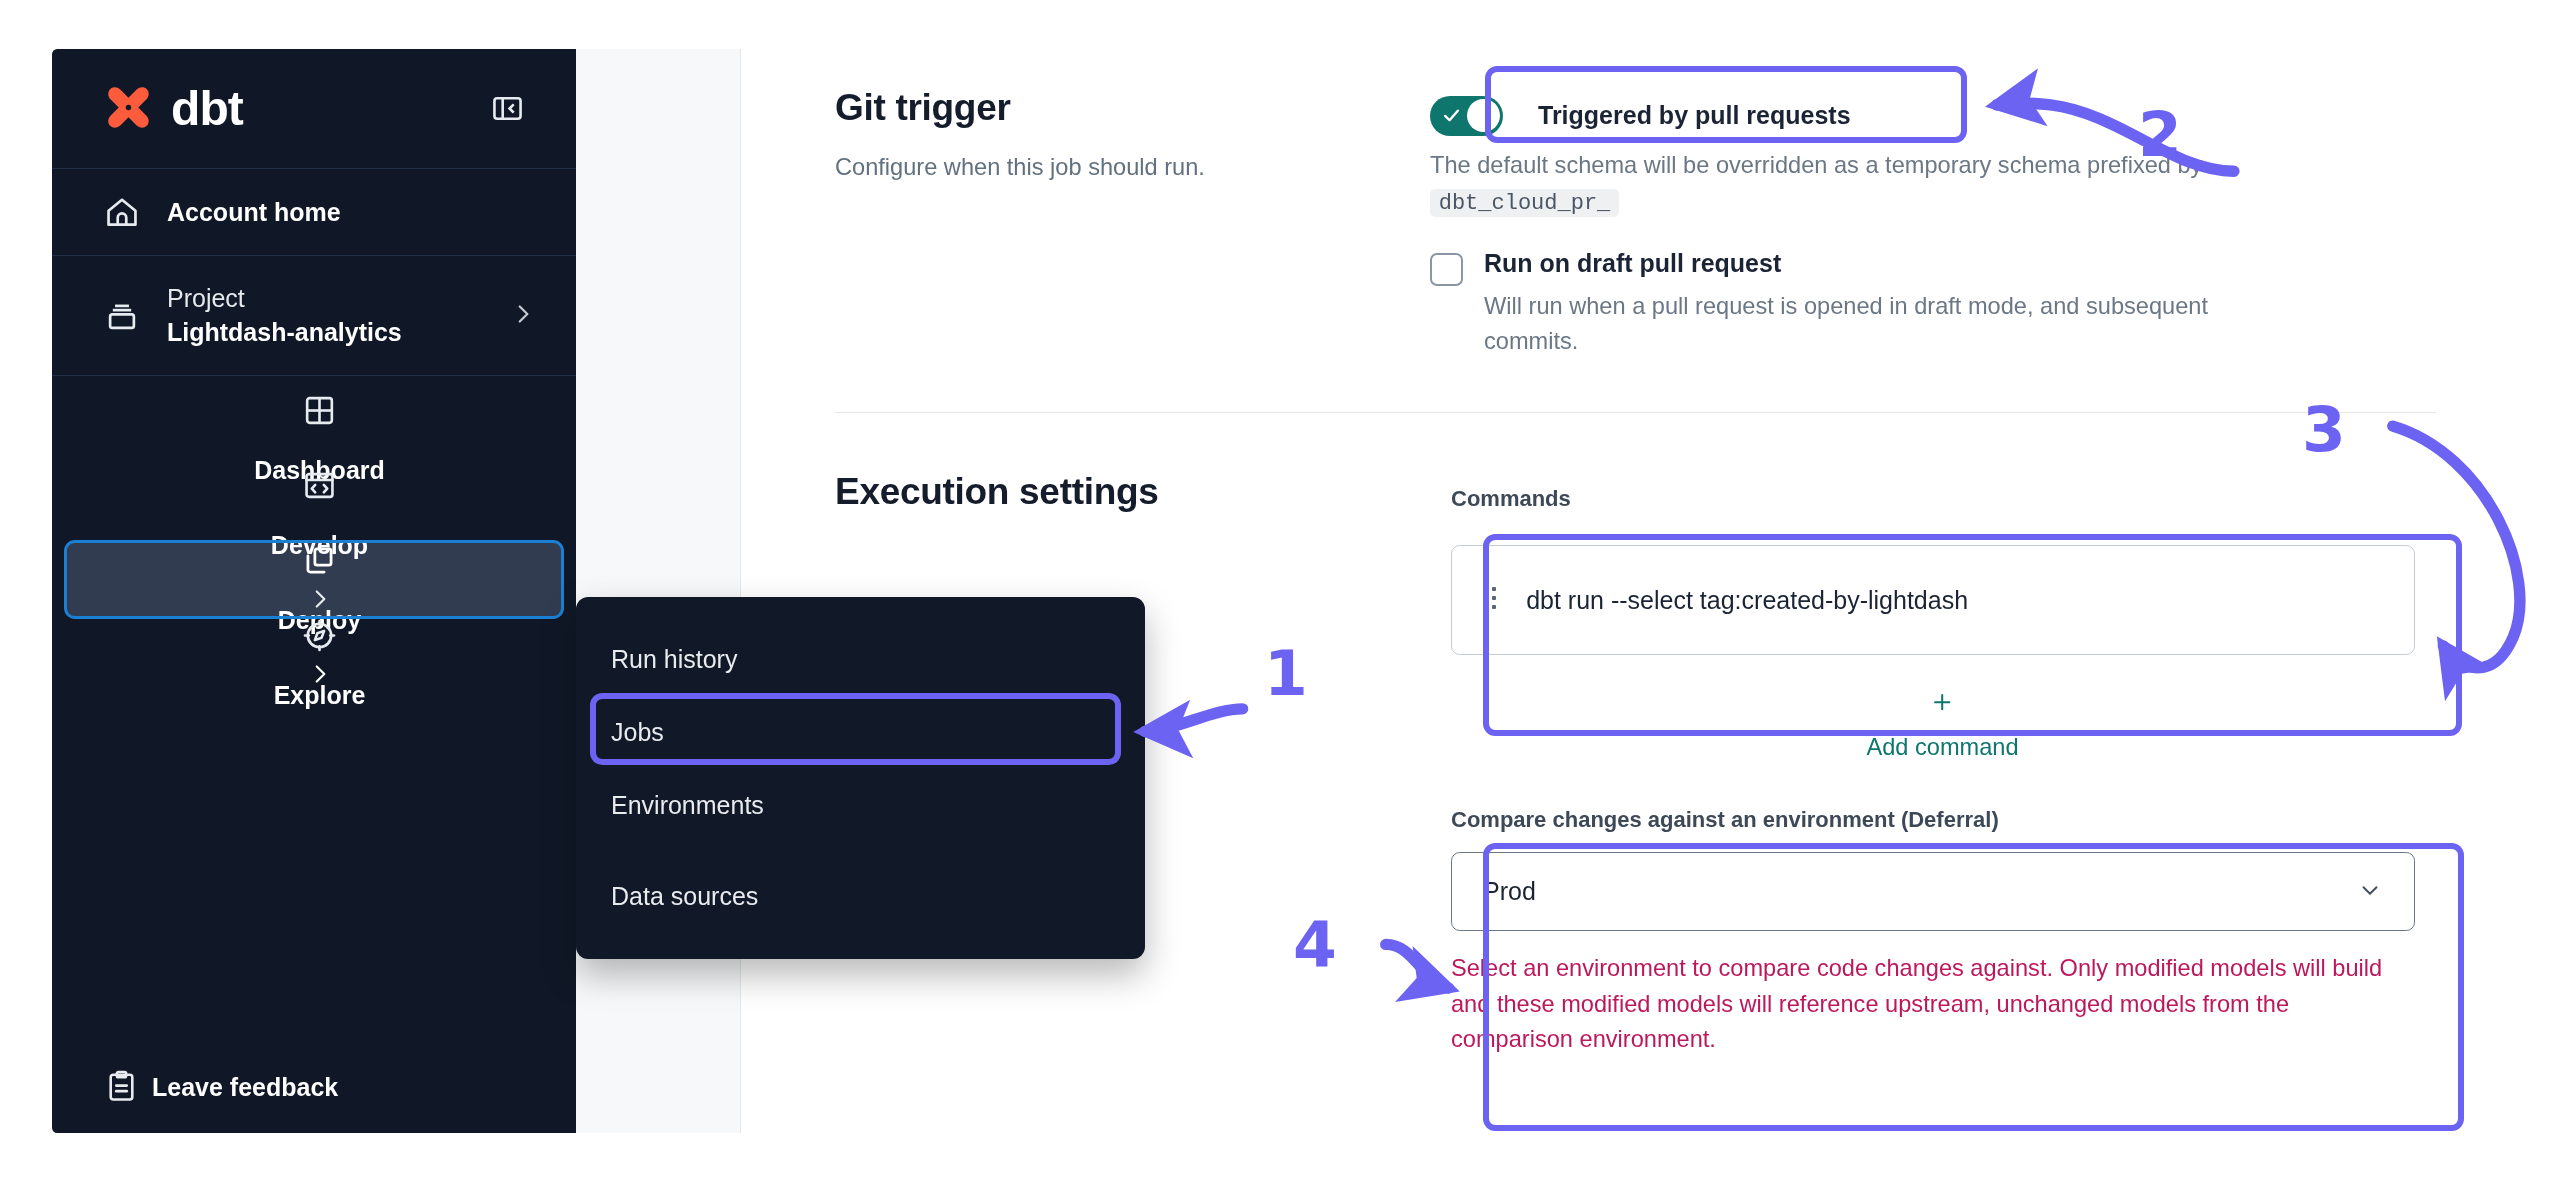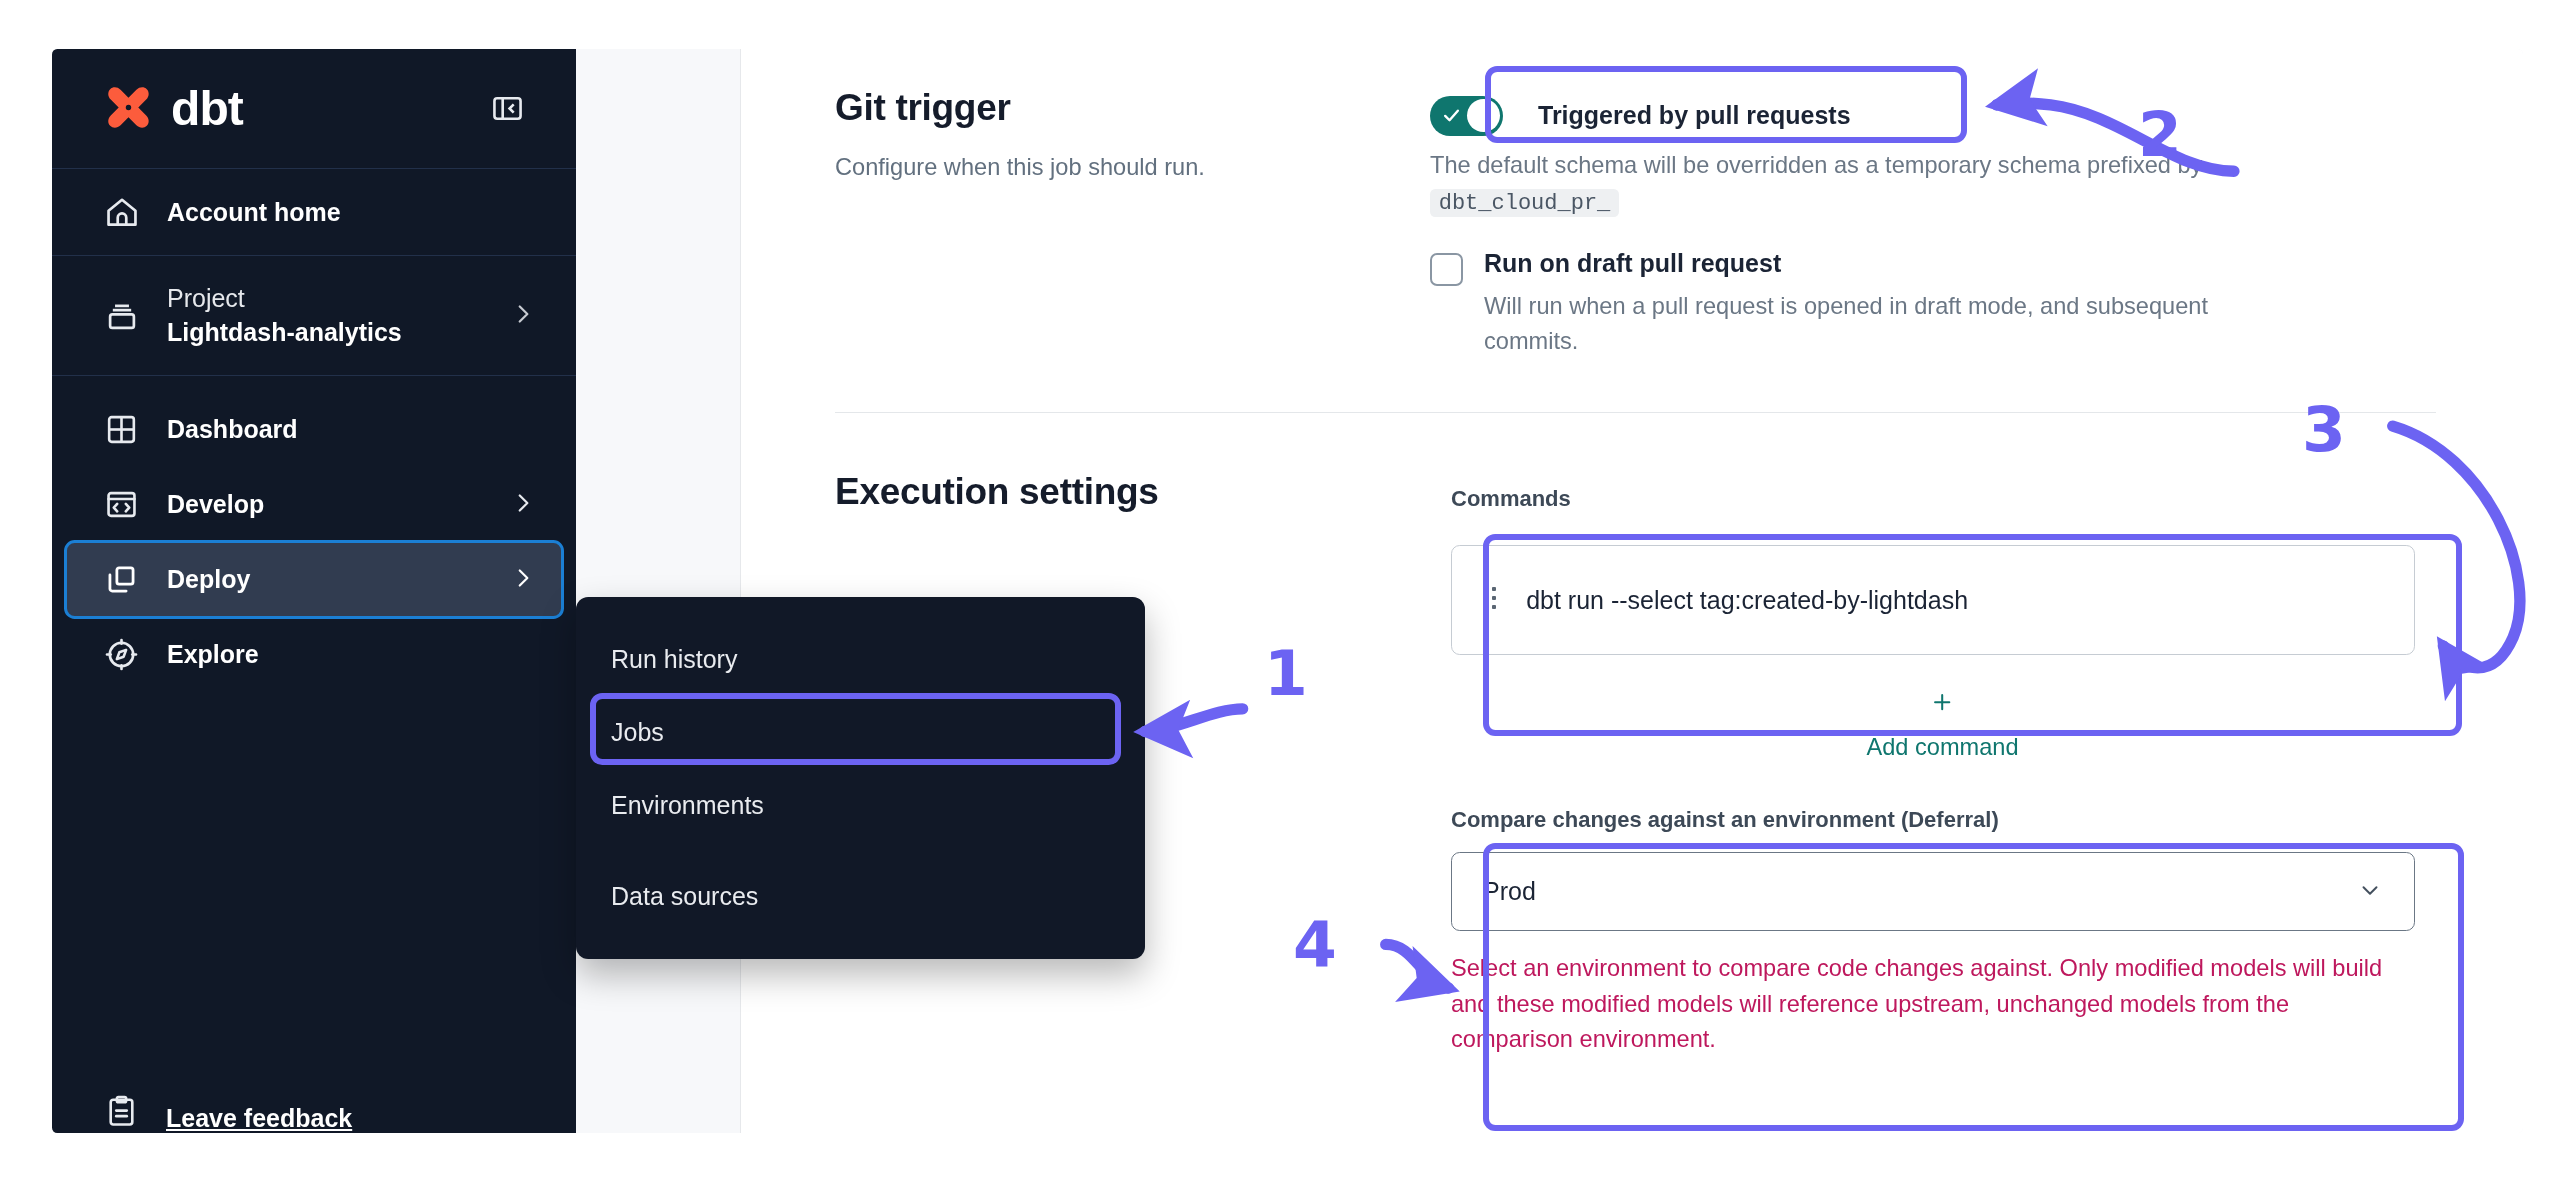--- a/index.html
+++ b/index.html
@@ -85,35 +85,35 @@
   .nav-list { padding-top: 15.7px; }
   .nav-row {
     height: 75px;
     display: flex;
     align-items: center;
     gap: 26px;
     margin: 0 14px;
     padding: 0 26px 0 37px;
     border-radius: 8.7px;
     cursor: pointer;
+    flex-direction: column;
   }
   .nav-row .nav-label { font-size: 25px; font-weight: 700; color: #ffffff; flex: 1; }
   .nav-row .nav-icon { flex: 0 0 38px; display: flex; align-items: center; }
   .nav-row.active {
     background: #313c50;
     outline: 3.5px solid #1b7fd4;
     outline-offset: -1.7px;
   }
   .spacer { flex: 1; }
   .feedback-row {
     height: 91px;
-    display: flex; align-items: flex-end; gap: 26px;
+    display: flex; align-items: center; gap: 12px;
     padding: 0 51px;
     cursor: pointer;
-    text-decoration: underline;
   }
   .feedback-row .nav-label { font-size: 25px; font-weight: 700; color: #ffffff; }
 
   
   .content {
     flex: 1;
     background: #f7f8fa;
     position: relative;
     display: flex;
   }

